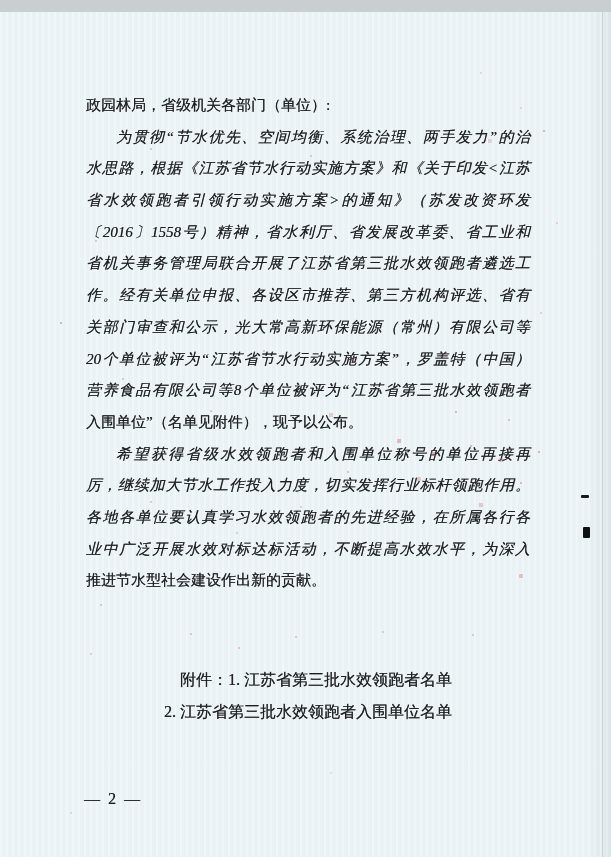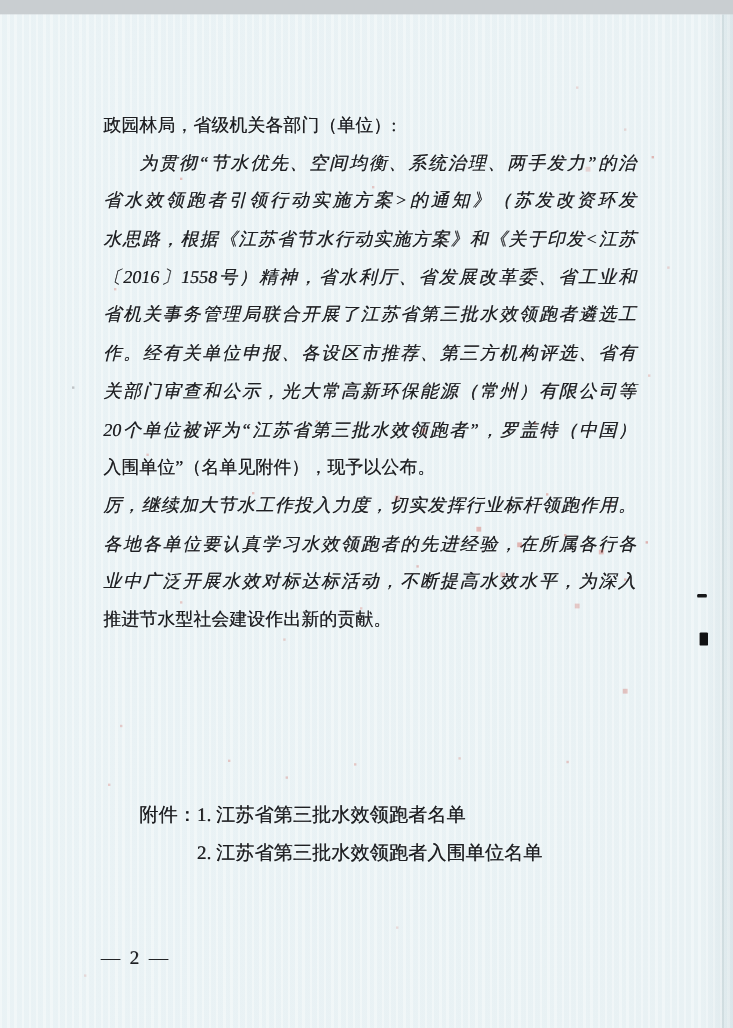--- a/index.html
+++ b/index.html
@@ -21,21 +21,21 @@
     line-height:31.7px;
     height:31.7px;
     white-space:nowrap;
     text-align:justify;
     text-align-last:justify;
     text-shadow:0.3px 0 0 rgba(28,28,32,0.75);
   }
   .ln.fill { white-space:normal;font-style:italic; }
   .ln.short { text-align-last:left; white-space:nowrap; }
   .ln.indent { padding-left:30px; }
-  .attachments { position:absolute; left:86px; top:652px; font-size:16px; }
+  .attachments { position:absolute; left:86px; top:652px; font-size:16px;text-align:right; }
   .att-ln {
     line-height:31.7px; height:31.7px; white-space:nowrap;
     text-shadow:0.3px 0 0 rgba(28,28,32,0.75);
   }
   .att-1 { padding-left:30px; }
   .att-2 { padding-left:78px; }
   .page-num {
     position:absolute; left:84px; top:778px;
     font-size:16px; letter-spacing:2px;
     text-shadow:0.3px 0 0 rgba(28,28,32,0.7);
@@ -69,28 +69,30 @@
   }
 </style>
 </head>
 <body>
 
 <div class="page">
 
   <div class="body-text">
     <div class="ln short">政园林局，省级机关各部门（单位）:</div>
     <div class="ln fill indent">为贯彻“节水优先、空间均衡、系统治理、两手发力”的治</div>
+    <div class="ln fill">水思路，根据《江苏省节水行动实施方案》和《关于印发&lt;江苏</div>
     <div class="ln fill">省水效领跑者引领行动实施方案&gt;的通知》（苏发改资环发</div>
-    <div class="ln fill">水思路，根据《江苏省节水行动实施方案》和《关于印发&lt;江苏</div>
     <div class="ln fill">〔2016〕1558号）精神，省水利厅、省发展改革委、省工业和</div>
     <div class="ln fill">省机关事务管理局联合开展了江苏省第三批水效领跑者遴选工</div>
     <div class="ln fill">作。经有关单位申报、各设区市推荐、第三方机构评选、省有</div>
     <div class="ln fill">关部门审查和公示，光大常高新环保能源（常州）有限公司等</div>
-    <div class="ln fill">20个单位被评为“江苏省第三批水效领跑者”，罗盖特（中国）</div>
+    <div class="ln fill">20个单位被评为“江苏省节水行动实施方案”，罗盖特（中国）</div>
+    <div class="ln fill">营养食品有限公司等8个单位被评为“江苏省第三批水效领跑者</div>
     <div class="ln short">入围单位”（名单见附件），现予以公布。</div>
+    <div class="ln fill indent">希望获得省级水效领跑者和入围单位称号的单位再接再</div>
     <div class="ln fill">厉，继续加大节水工作投入力度，切实发挥行业标杆领跑作用。</div>
     <div class="ln fill">各地各单位要认真学习水效领跑者的先进经验，在所属各行各</div>
     <div class="ln fill">业中广泛开展水效对标达标活动，不断提高水效水平，为深入</div>
     <div class="ln short">推进节水型社会建设作出新的贡献。</div>
   </div>
 
   <div class="attachments">
     <div class="att-ln att-1">附件：1. 江苏省第三批水效领跑者名单</div>
     <div class="att-ln att-2">2. 江苏省第三批水效领跑者入围单位名单</div>
   </div>

